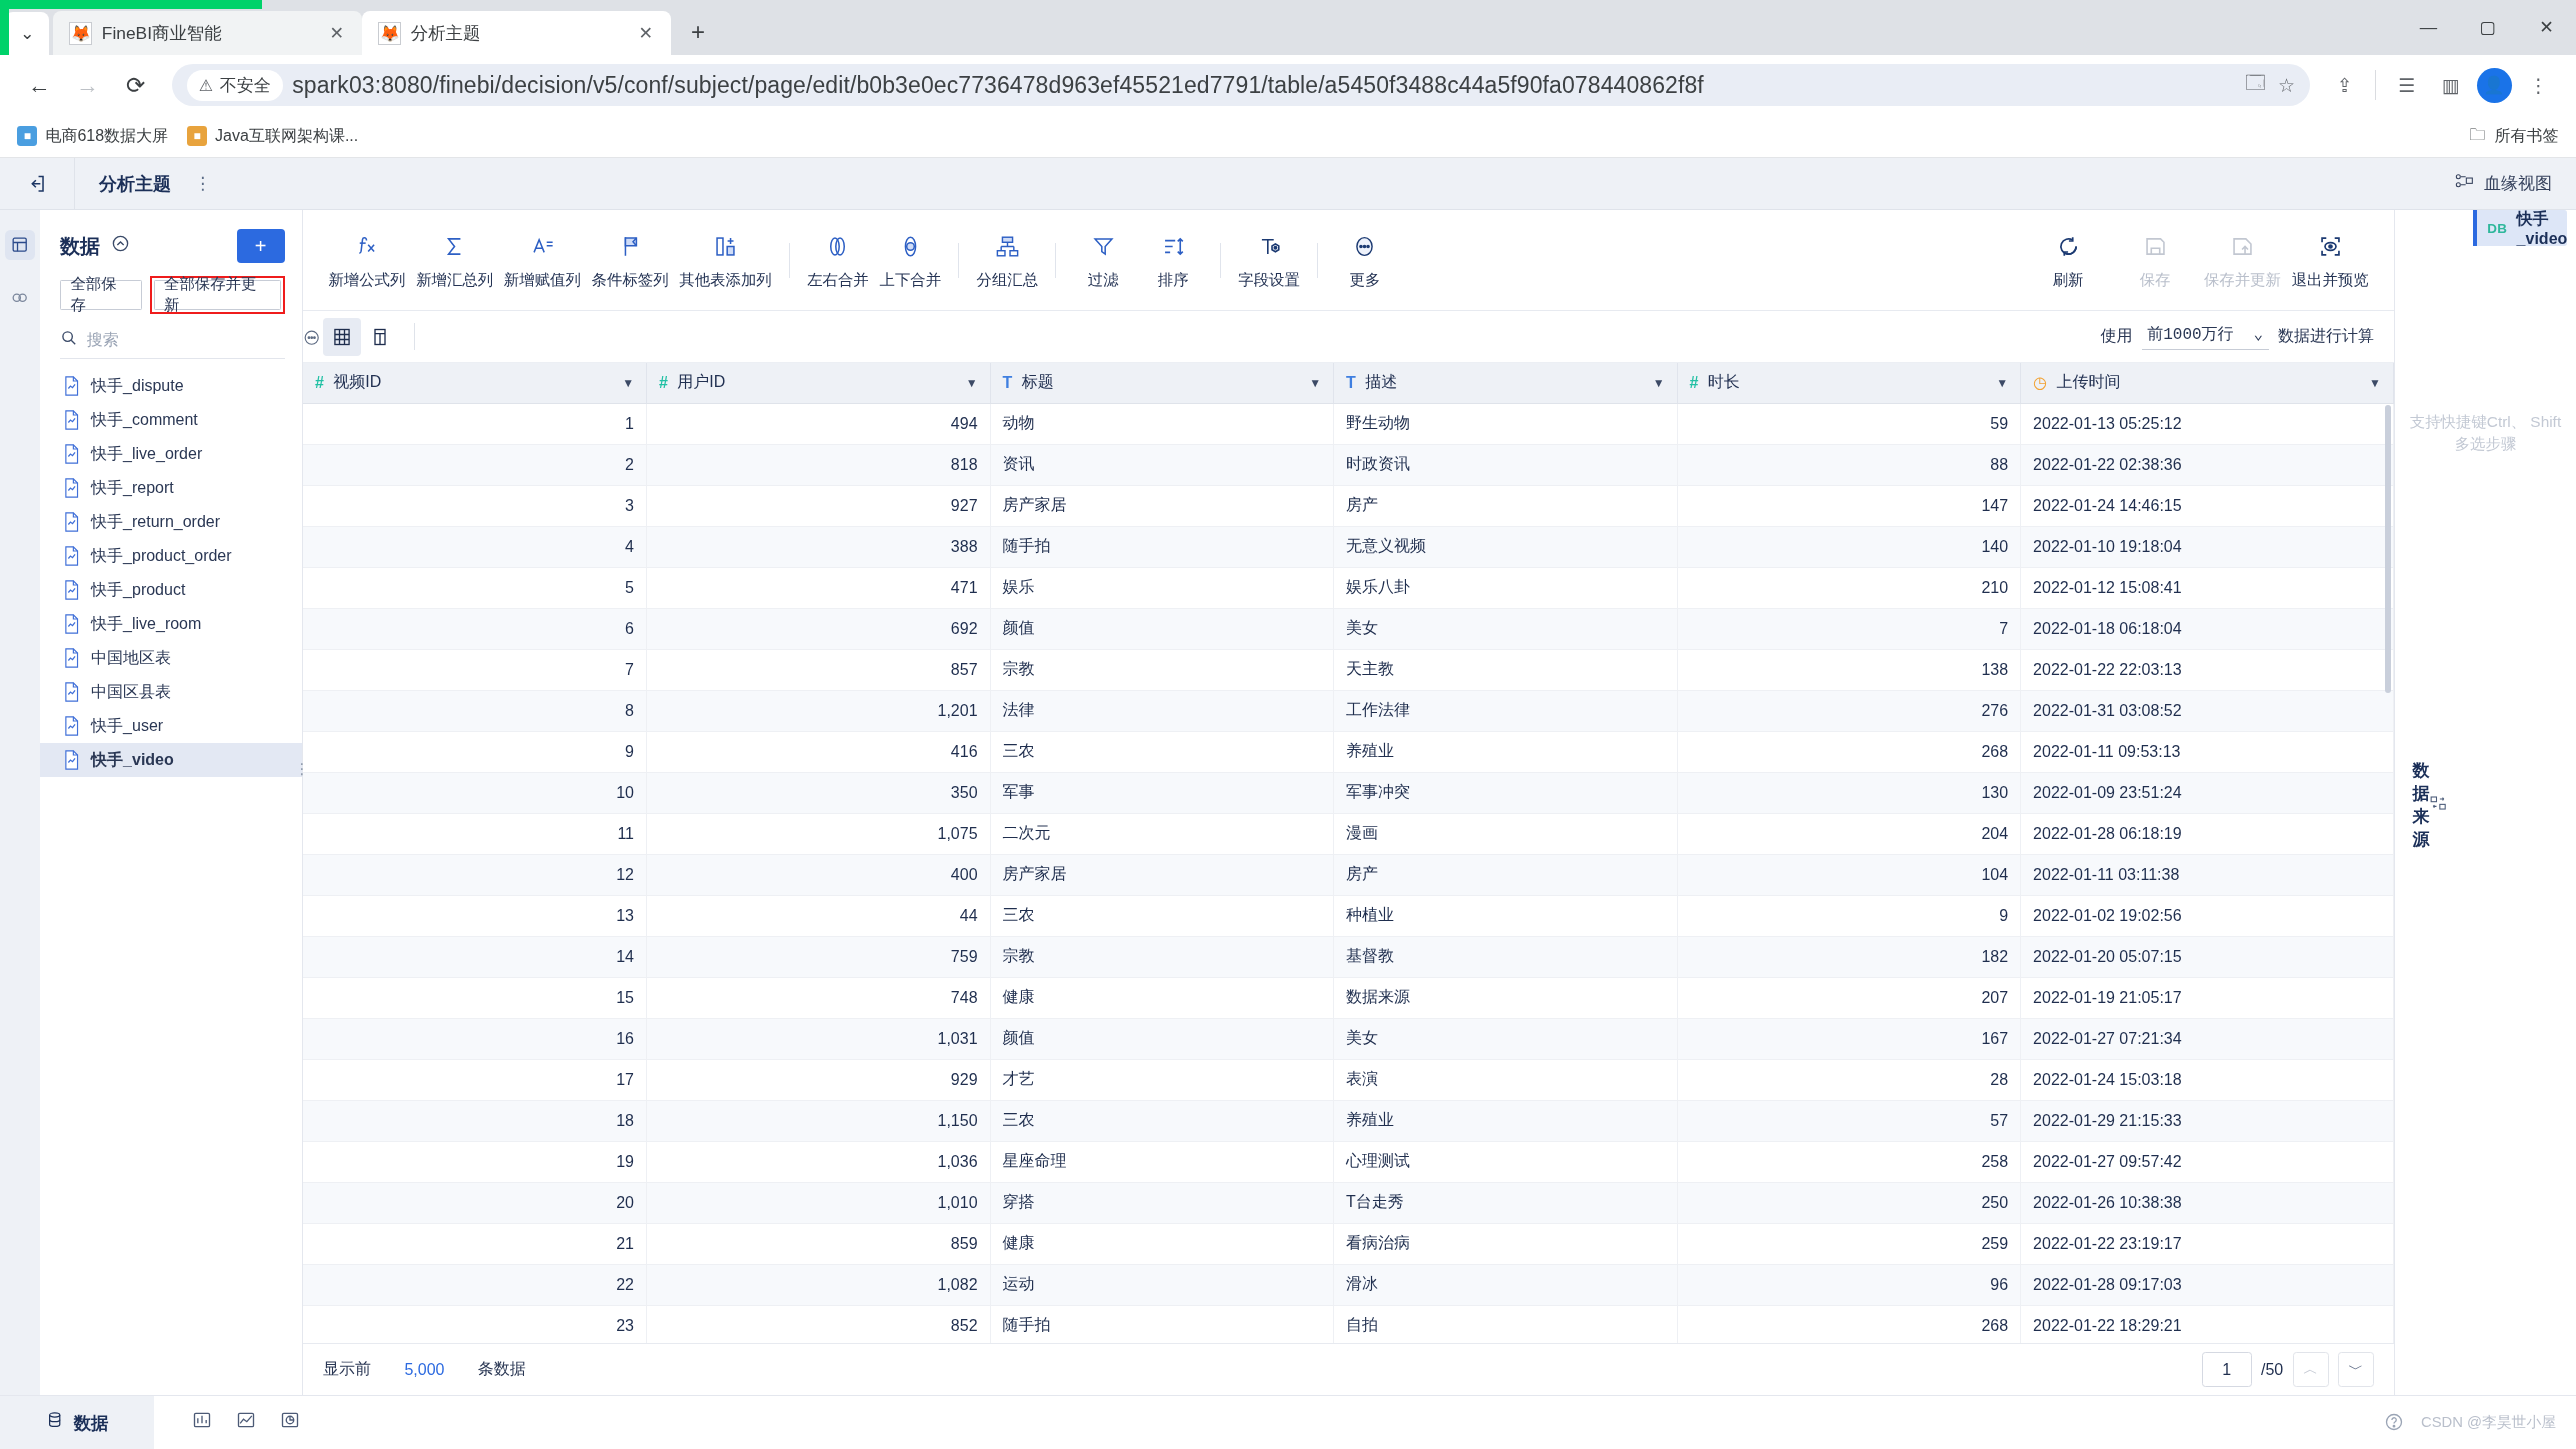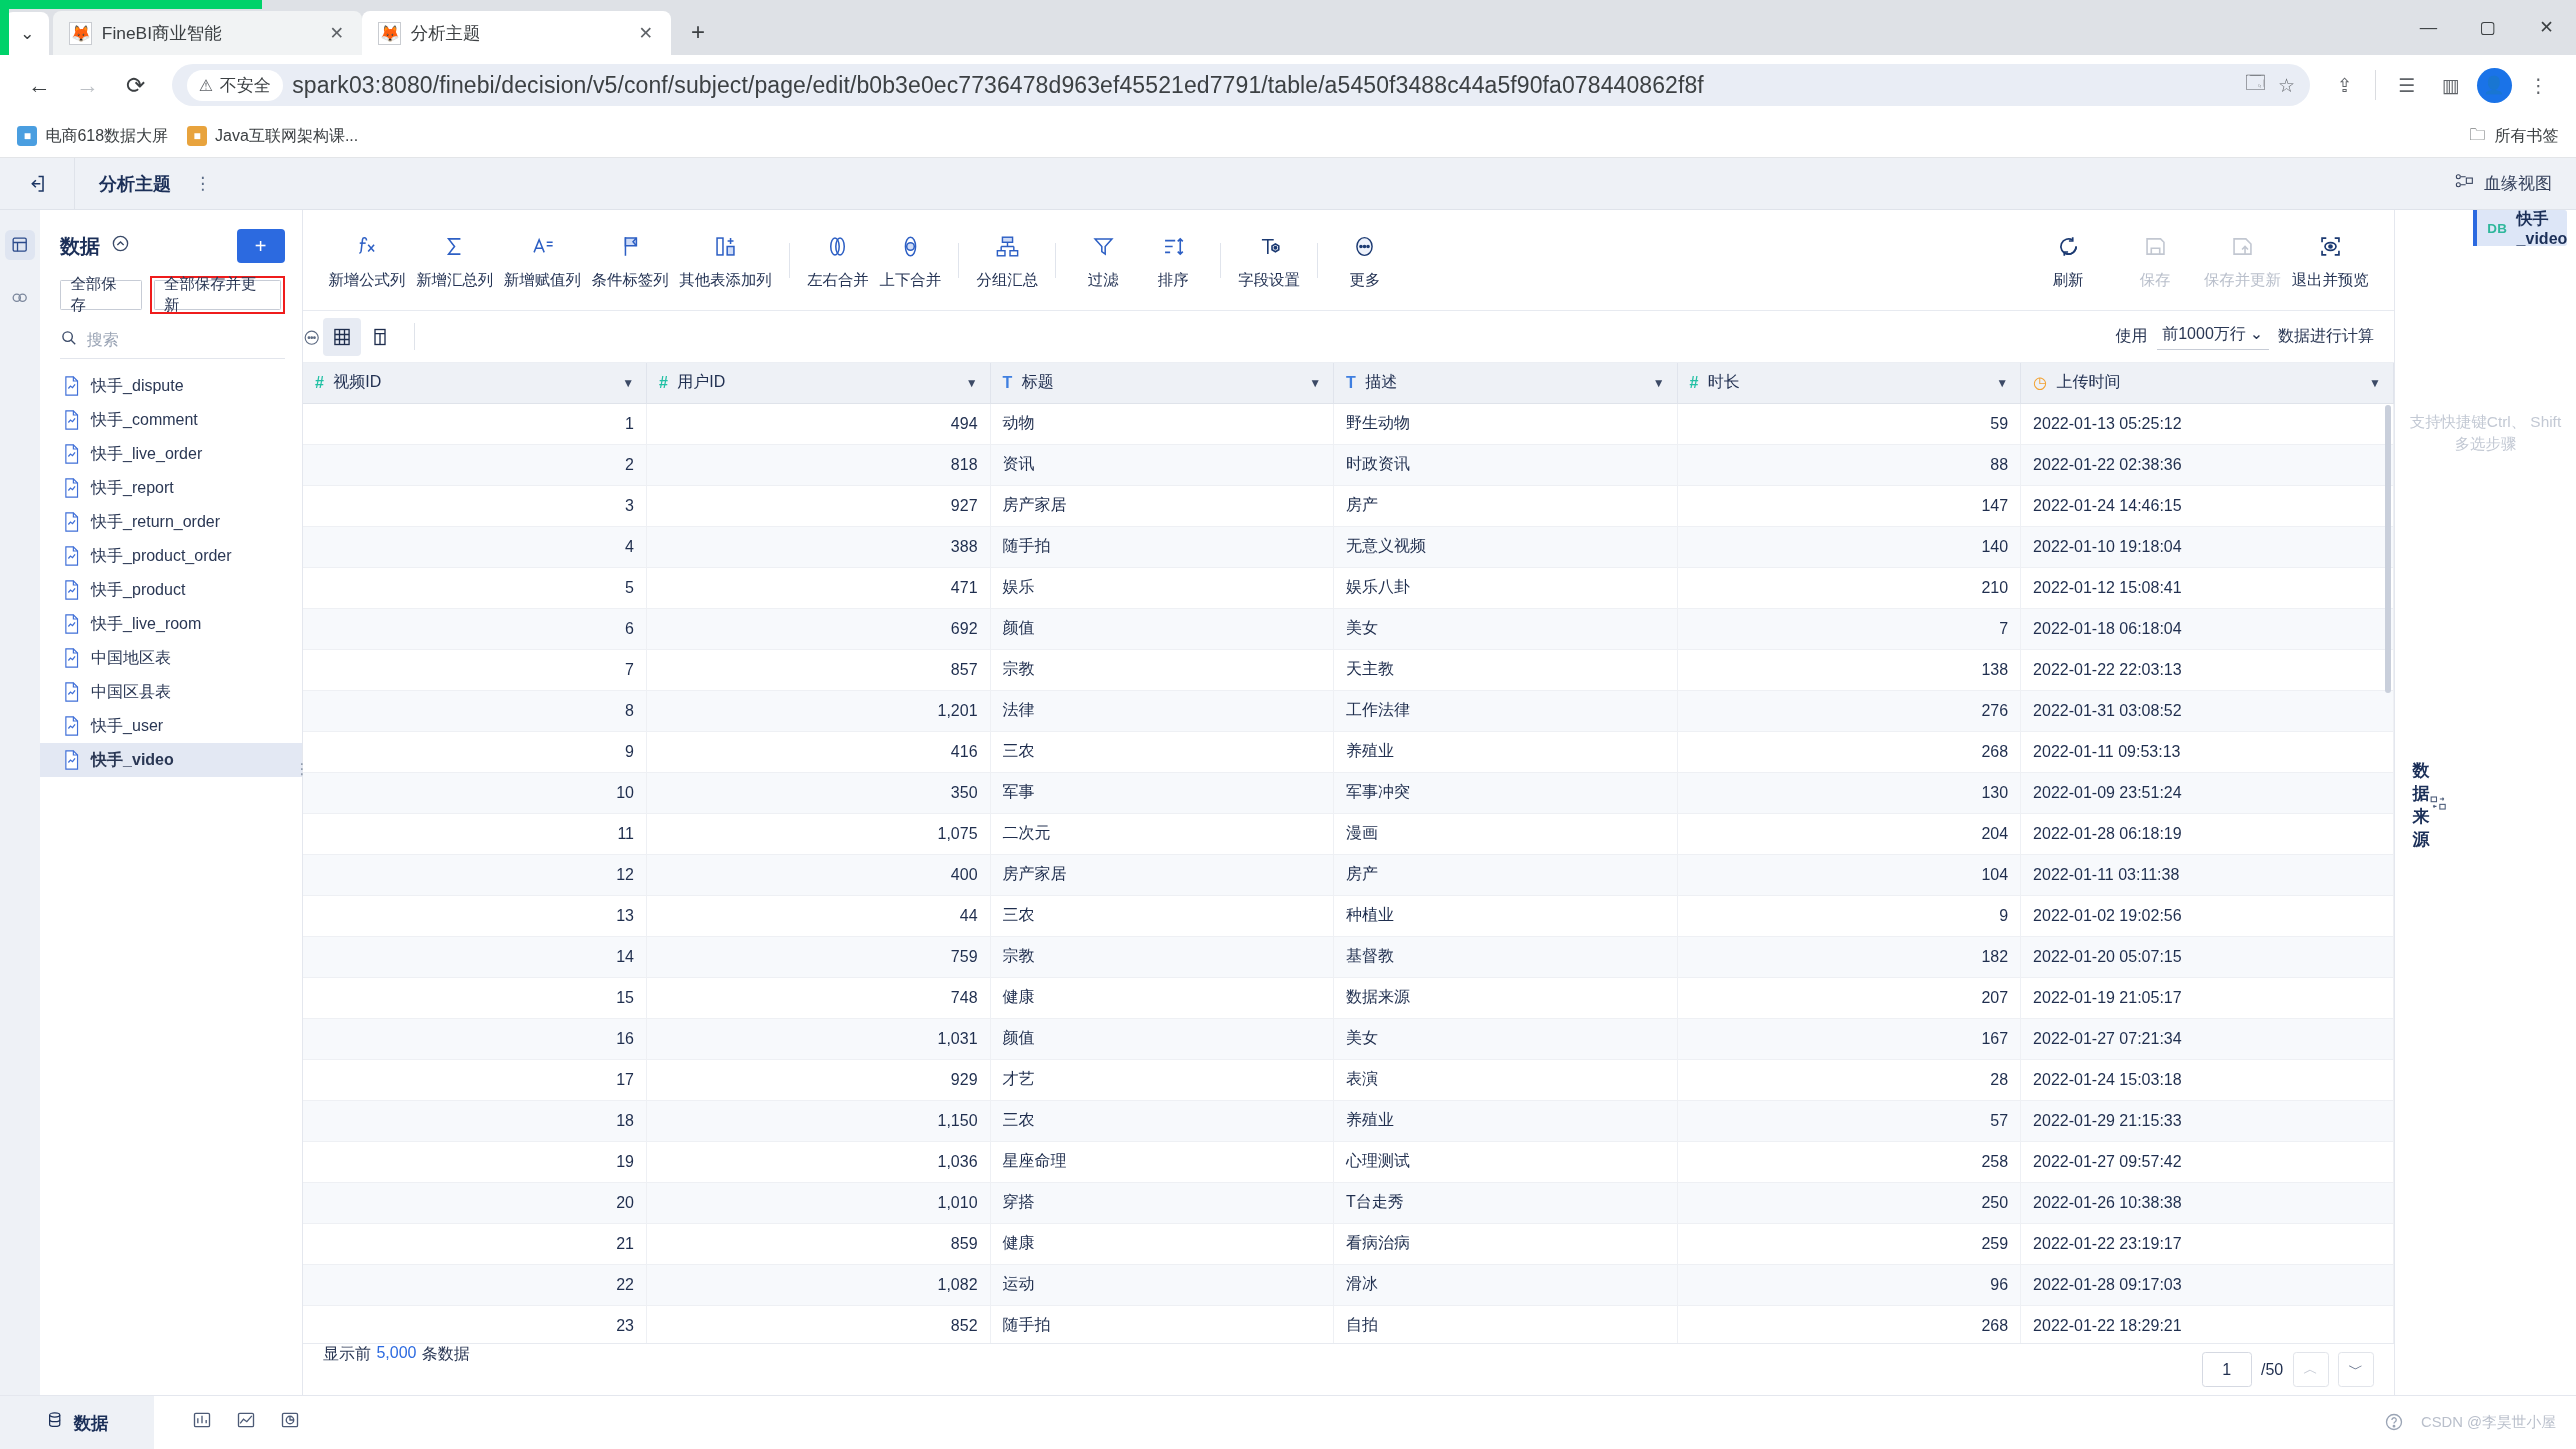--- a/index.html
+++ b/index.html
@@ -114,21 +114,21 @@
   .tbitem .tl { font-size:15.4px; color:#243354; white-space:nowrap; }
   .tbitem.disabled .tl { color:#b9bfcb; }
   .tbsep { width:0.7px; height:35px; background:#e0e4ec; margin:0 12px; }
   .tb2-right { margin-left:auto; display:flex; align-items:center; padding-right:20px; }
 
   .subbar { height:52px; display:flex; align-items:center; padding:0 20px; border-bottom:0.7px solid #eceff4;}
   .viewbtn { width:38px; height:38px; display:flex; align-items:center; justify-content:center; border-radius:4px; }
   .viewbtn.active { background:#e7ebf3; }
   .subbar .vdiv2 { width:0.7px; height:27px; background:#dfe3ea; margin:0 14.8px; }
   .subbar-right { margin-left:auto; display:flex; align-items:center; gap:9.4px; font-size:16px; color:#2a3754;}
-  .rowsel { display:flex; gap:4px; border-bottom:0.7px solid #c7ccd6; padding:1.3px 5.4px 4px 5.4px;}
+  .rowsel { display:flex; gap:20px; border-bottom:0.7px solid #c7ccd6; padding:1.3px 5.4px 4px 5.4px;font-family:Liberation Mono, monospace;}
 
   .tablewrap { flex:1; overflow:hidden; position:relative; }
   table.grid { border-collapse:collapse; width:100%; table-layout:fixed; }
   table.grid th {
     height:40px; background:#eef1f6; border-right:0.7px solid #e0e4ec; border-bottom:0.7px solid #dfe3ea;
     font-size:16px; font-weight:normal; color:#223152; padding:0 12px; text-align:left;
   }
   .thinner { display:flex; align-items:center; gap:9.4px; }
   .thinner .cap { flex:1; }
   .thinner .caret { font-size:12px; color:#3c4a66; }
@@ -137,21 +137,21 @@
   .typeico.txt { color:#3f7fe0; }
   .typeico.date { color:#f2a233; }
   table.grid td {
     height:41px; border-right:0.7px solid #eef0f4; border-bottom:0.7px solid #eef0f4;
     font-size:16px; color:#1f2e4e; padding:0 12px;
   }
   tr.alt td { background:#f7f9fc; }
   td.num { text-align:right; }
   .scroll-v { position:absolute; right:2.7px; top:42px; width:6.7px; height:288px; background:#c9cfdb; border-radius:4px; }
 
-  .statusbar { height:52px; display:flex; padding:0 20px; border-top:0.7px solid #e7eaf0; font-size:16px; color:#2a3754; background:#fff;}
+  .statusbar { height:52px; display:flex; align-items:center; padding:0 20px; border-top:0.7px solid #e7eaf0; font-size:16px; color:#2a3754; background:#fff;gap:28px;}
   .status-blue { color:#2c6ae0; }
   .pager { margin-left:auto; display:flex; align-items:center; gap:9.4px; }
   .pager input { width:50px; height:35px; border:0.7px solid #d5d9e2; border-radius:3.4px; text-align:center; font-size:16px; color:#1f2e4e; font-family:inherit; outline:none;}
   .pager .of { font-size:16px; color:#1f2e4e; }
   .pgbtn { width:36px; height:35px; border:0.7px solid #e1e4ea; border-radius:3.4px; display:flex; align-items:center; justify-content:center; font-size:14.8px; color:#5e6b85; background:#fff;}
   .pgbtn.dim { color:#c5cad4; }
 
   
   .rightpanel { width:182px; background:#ffffff; border-left:0.7px solid #e4e7ee; display:flex; flex-direction:row; position:relative;}
   .rp-head { display:flex; align-items:center; padding:17.4px 14.8px 12px 17.4px; }

